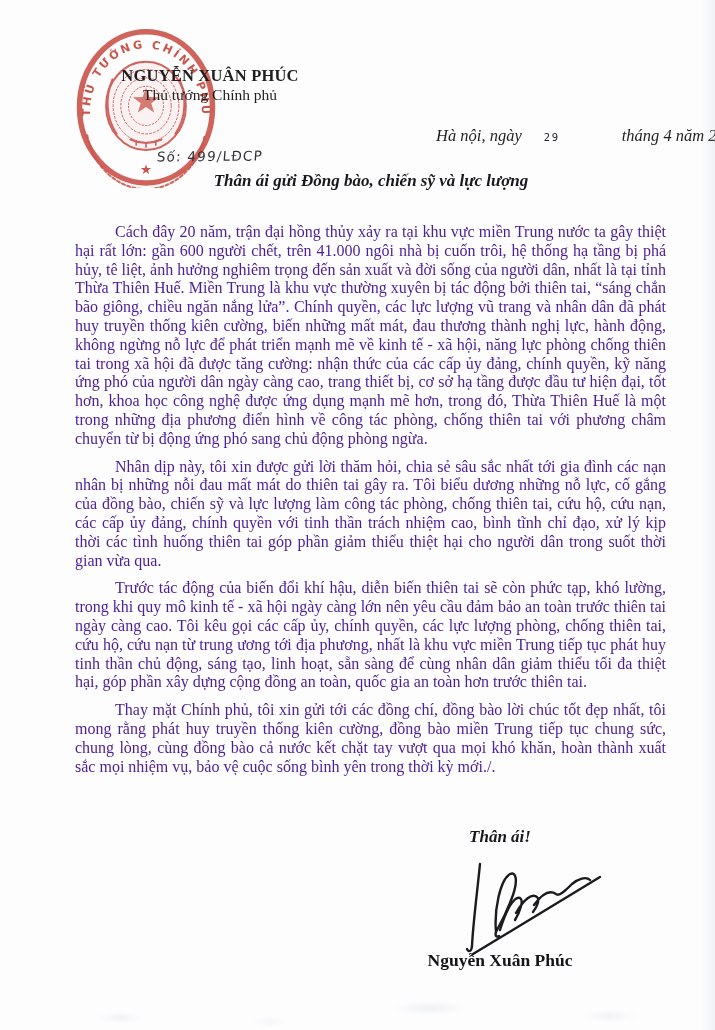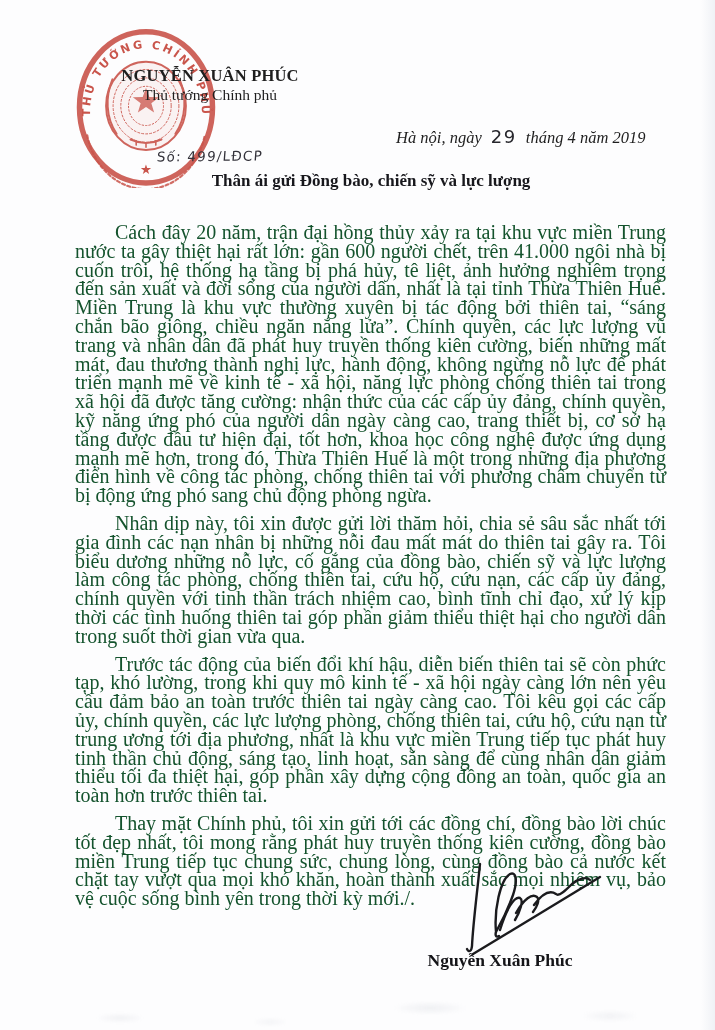--- a/index.html
+++ b/index.html
@@ -16,29 +16,29 @@
   
   .letterhead{position:absolute;left:85px;top:68px;width:250px;text-align:center;
               font-size:15.5px;line-height:16.5px;}
   .lh-name{font-weight:bold;font-size:16.5px;letter-spacing:.2px;margin-bottom:2px;}
   .refnum{position:absolute;left:157px;top:148px;
           font-family:"DejaVu Sans",sans-serif;font-size:13.5px;letter-spacing:1.2px;
           color:#33323a;transform:skewX(-5deg) rotate(-.6deg);}
   
   .dateline{position:absolute;left:396px;top:126px;font-style:italic;font-size:16.5px;
             white-space:nowrap;}
-  .dateline span{display:inline-block;}
+  .dateline span{display:inline-block;margin-left:40px;}
   .dateline .hand{font-family:"DejaVu Sans",sans-serif;font-style:normal;
-                  font-size:18px;letter-spacing:1.5px;margin:0 5px;color:#26262c;}
+                  font-size:10px;letter-spacing:1.5px;margin:0 18px;color:#26262c;}
   
   .title{position:absolute;left:60px;top:169px;width:622px;text-align:center;
-         font-weight:bold;font-size:17px;line-height:23px;color:#17171c;}
+         font-weight:bold;font-style:italic;font-size:17px;line-height:23px;color:#17171c;}
   
   .bodytext{position:absolute;left:75px;top:223px;width:591px;
-            font-size:20px;line-height:18.8px;text-align:justify;color:#14532d;}
+            font-size:16px;line-height:18.8px;text-align:justify;color:#4c1d95;}
   .bodytext p{margin:0 0 9px 0;text-indent:40px;}
   
   .closing{position:absolute;left:380px;top:827px;width:240px;text-align:center;
            font-weight:bold;font-style:italic;font-size:17px;color:#17171c;}
   .signature{position:absolute;left:436px;top:852px;width:184px;height:116px;}
   .signer{position:absolute;left:370px;top:950px;width:260px;text-align:center;
           font-weight:bold;font-size:17.5px;color:#141418;}
   
   .edge-right{position:absolute;top:0;right:0;bottom:0;width:14px;pointer-events:none;
               background:linear-gradient(to left,rgba(186,196,212,.20),rgba(186,196,212,0));}
@@ -97,20 +97,21 @@
     <div>Thân ái gửi Đồng bào, chiến sỹ và lực lượng</div>
   </div>
 
   <div class="bodytext">
     <p>Cách đây 20 năm, trận đại hồng thủy xảy ra tại khu vực miền Trung nước ta gây thiệt hại rất lớn: gần 600 người chết, trên 41.000 ngôi nhà bị cuốn trôi, hệ thống hạ tầng bị phá hủy, tê liệt, ảnh hưởng nghiêm trọng đến sản xuất và đời sống của người dân, nhất là tại tỉnh Thừa Thiên Huế. Miền Trung là khu vực thường xuyên bị tác động bởi thiên tai, “sáng chắn bão giông, chiều ngăn nắng lửa”. Chính quyền, các lực lượng vũ trang và nhân dân đã phát huy truyền thống kiên cường, biến những mất mát, đau thương thành nghị lực, hành động, không ngừng nỗ lực để phát triển mạnh mẽ về kinh tế - xã hội, năng lực phòng chống thiên tai trong xã hội đã được tăng cường: nhận thức của các cấp ủy đảng, chính quyền, kỹ năng ứng phó của người dân ngày càng cao, trang thiết bị, cơ sở hạ tầng được đầu tư hiện đại, tốt hơn, khoa học công nghệ được ứng dụng mạnh mẽ hơn, trong đó, Thừa Thiên Huế là một trong những địa phương điển hình về công tác phòng, chống thiên tai với phương châm chuyển từ bị động ứng phó sang chủ động phòng ngừa.</p>
     <p>Nhân dịp này, tôi xin được gửi lời thăm hỏi, chia sẻ sâu sắc nhất tới gia đình các nạn nhân bị những nỗi đau mất mát do thiên tai gây ra. Tôi biểu dương những nỗ lực, cố gắng của đồng bào, chiến sỹ và lực lượng làm công tác phòng, chống thiên tai, cứu hộ, cứu nạn, các cấp ủy đảng, chính quyền với tinh thần trách nhiệm cao, bình tĩnh chỉ đạo, xử lý kịp thời các tình huống thiên tai góp phần giảm thiểu thiệt hại cho người dân trong suốt thời gian vừa qua.</p>
     <p>Trước tác động của biến đổi khí hậu, diễn biến thiên tai sẽ còn phức tạp, khó lường, trong khi quy mô kinh tế - xã hội ngày càng lớn nên yêu cầu đảm bảo an toàn trước thiên tai ngày càng cao. Tôi kêu gọi các cấp ủy, chính quyền, các lực lượng phòng, chống thiên tai, cứu hộ, cứu nạn từ trung ương tới địa phương, nhất là khu vực miền Trung tiếp tục phát huy tinh thần chủ động, sáng tạo, linh hoạt, sẵn sàng để cùng nhân dân giảm thiểu tối đa thiệt hại, góp phần xây dựng cộng đồng an toàn, quốc gia an toàn hơn trước thiên tai.</p>
     <p>Thay mặt Chính phủ, tôi xin gửi tới các đồng chí, đồng bào lời chúc tốt đẹp nhất, tôi mong rằng phát huy truyền thống kiên cường, đồng bào miền Trung tiếp tục chung sức, chung lòng, cùng đồng bào cả nước kết chặt tay vượt qua mọi khó khăn, hoàn thành xuất sắc mọi nhiệm vụ, bảo vệ cuộc sống bình yên trong thời kỳ mới./.</p>
   </div>
 
+  <div class="closing">Thân ái!</div>
 
   <svg class="signature" viewBox="0 0 184 116" xmlns="http://www.w3.org/2000/svg">
     <g stroke="#1b1b1e" stroke-width="2.4" fill="none" stroke-linecap="round" stroke-linejoin="round">
       <path d="M 44,12 C 41,42 37,72 36,94 C 35.5,99 33,101 31,97"></path>
       <path d="M 37,102 L 164,25"></path>
       <path d="M 60,80 C 58,58 64,28 74,22 C 80,19 82,28 77,43 C 72,57 65,71 60,80 C 59,83 60,86 63,84"></path>
       <path d="M 64,78 C 70,58 78,44 84,46 C 88,48 84,60 79,68 M 80,61 C 88,47 96,41 101,45 C 104,48 101,55 97,60 M 98,53 C 106,42 114,38 120,42 C 123,45 130,38 136,32 C 142,27 150,24 154,28"></path>
     </g>
   </svg>
 

